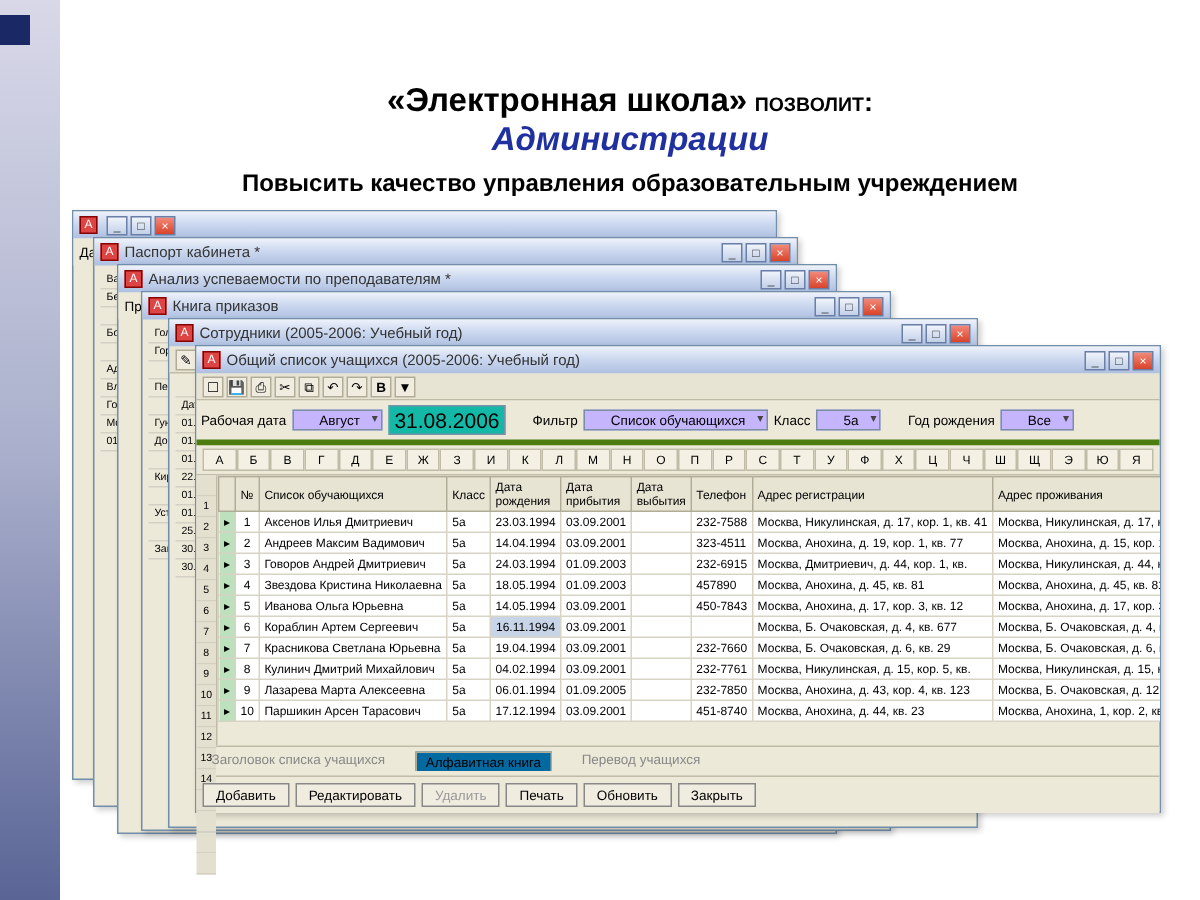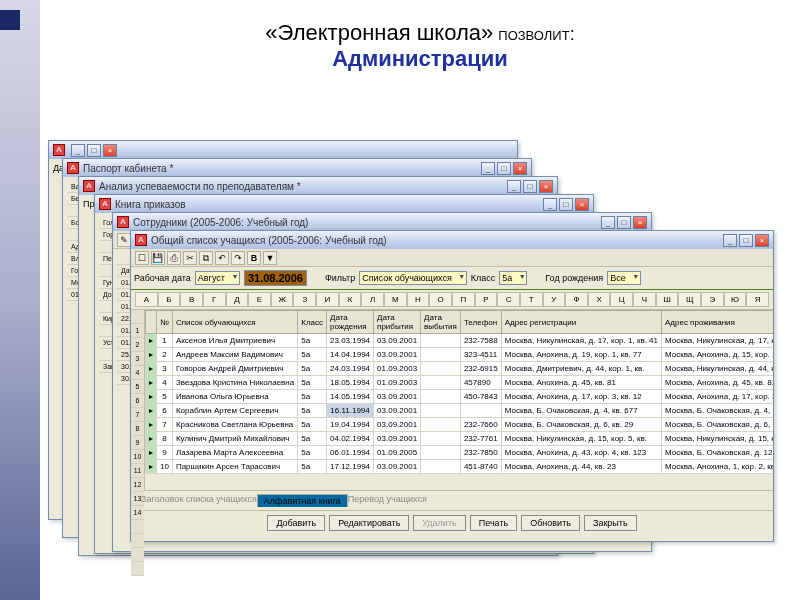--- a/index.html
+++ b/index.html
@@ -21,22 +21,22 @@
     position: absolute;
     left: 0; top: 10px;
     width: 20px; height: 20px;
     background: #1a2966;
   }
   .heading {
     position: absolute;
     top: 20px; left: 60px; right: 20px;
     text-align: center;
   }
-  .heading h1 { font-size: 22px; font-weight: normal; }
-  .heading .sub { color: #2030a0; font-size: 22px; font-weight: bold; }
+  .heading h1 { font-size: 22px; font-weight: bold; margin-top: 34px; }
+  .heading .sub { color: #2030a0; font-size: 22px; font-style: italic; font-weight: bold; }
   .heading .desc { font-size: 16px; font-weight: bold; margin-top: 8px; }
   .win {
     position: absolute;
     background: #ece9d8;
     border: 1px solid #718eac;
     box-shadow: 2px 2px 4px rgba(0,0,0,.2);
     font-size: 9px;
   }
   .titlebar {
     height: 18px;
@@ -90,43 +90,42 @@
     background: #ece9d8;
     padding: 4px;
   }
   .filterbar {
     display: flex;
     align-items: center;
     gap: 4px;
     padding: 3px;
     background: #ece9d8;
     font-size: 9px;
-    border-bottom: 1px solid #4d7c0f;
+    border-bottom: 4px solid #4d7c0f;
   }
   .filterbar .spacer { width: 10px; }
   .fsel {
-    background: #fef9c3;
+    background: #c4b5fd;
     border: 1px solid #7a8fa8;
-    padding: 1px 14px 1px 2px;
+    padding: 1px 14px 1px 17px;
     font-size: 9px;
     position: relative;
   }
   .fsel::after {
     content: "▾";
     position: absolute;
     right: 2px; top: 0;
     font-size: 8px;
     color: #444;
   }
   .finput {
-    background: #a16207;
+    background: #14b8a6;
     border: 1px solid #7a8fa8;
     padding: 1px 3px;
-    font-size: 11px;
-    font-weight: bold;
+    font-size: 14px;
   }
   .alpha {
     display: flex;
     gap: 0;
     padding: 2px 4px;
     background: #ece9d8;
     border-bottom: 1px solid #c0bca8;
   }
   .alpha span {
     flex: 1;
@@ -176,34 +175,34 @@
   }
   tbody tr td:first-child {
     background: #bde0bd;
     text-align: center;
     width: 14px;
   }
   tbody tr td:nth-child(2) { width: 16px; text-align: center; }
   .cell-sel { background: #c8d4e8 !important; text-align: center; }
   .tabbar {
     display: flex;
+    gap: 20px;
     padding: 3px 10px;
     background: #ece9d8;
     border-top: 1px solid #c0bca8;
     font-size: 9px;
   }
   .tabbar .tab { color: #888; cursor: pointer; }
   .tabbar .tab.active { color: #000; background: #0369a1; padding: 1px 6px; border: 1px solid #b0ac98; border-bottom: none; }
   .btnbar {
     display: flex;
     gap: 4px;
     padding: 4px;
     background: #ece9d8;
     border-top: 1px solid #c0bca8;
-    justify-content: center;
   }
   .btnbar button {
     font-size: 9px;
     padding: 2px 8px;
     background: #f0ece0;
     border: 1px solid #888;
     cursor: pointer;
   }
   
   .ghost-grid {
@@ -223,20 +222,21 @@
 
 <div class="side-bar">
   <div class="side-accent"></div>
 </div>
 
 <div class="heading">
   <h1>
     <span>«Электронная школа»</span><span style="font-variant:small-caps;font-size:18px"> позволит:</span>
   </h1>
   <div class="sub">Администрации</div>
+  <div class="desc">Повысить качество управления образовательным учреждением</div>
 </div>
 
 <div class="win" style="left:48px;top:140px;width:470px;height:380px">
   <div class="titlebar">
     <div class="ico">A</div>
     <div class="wbtn">_</div>
     <div class="wbtn">□</div>
     <div class="wbtn close">×</div>
   </div>
   <div class="workarea">

